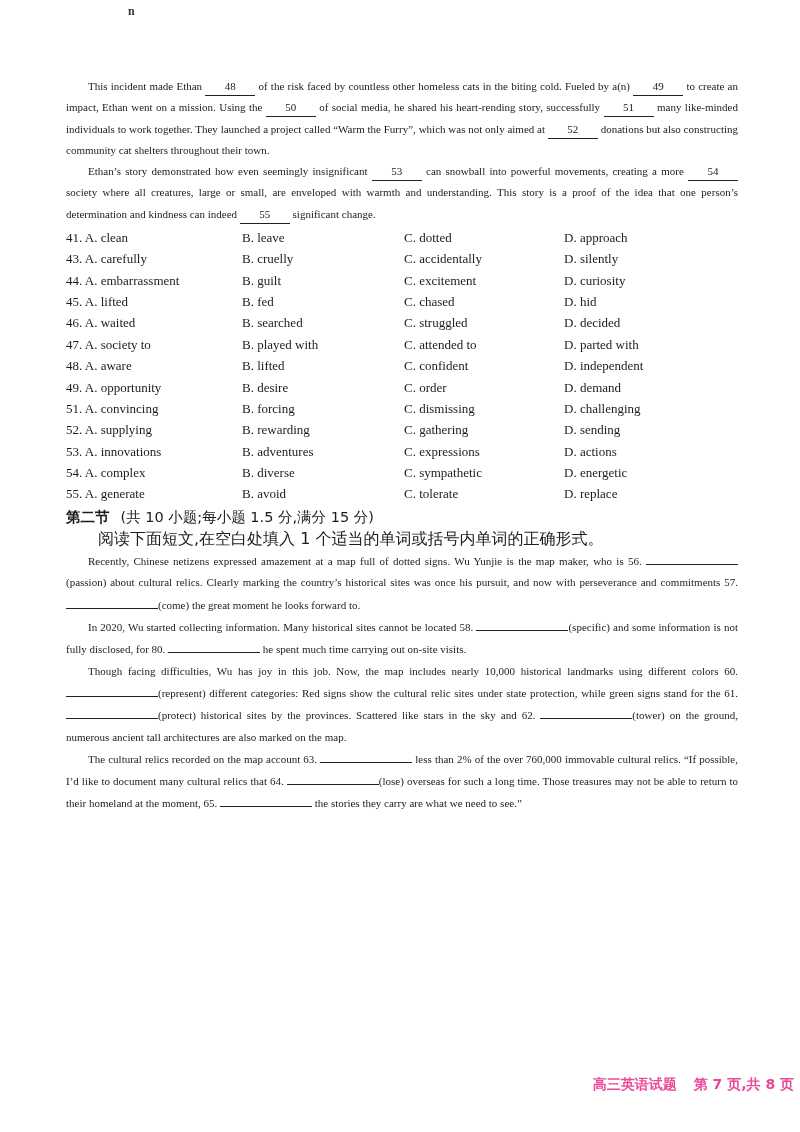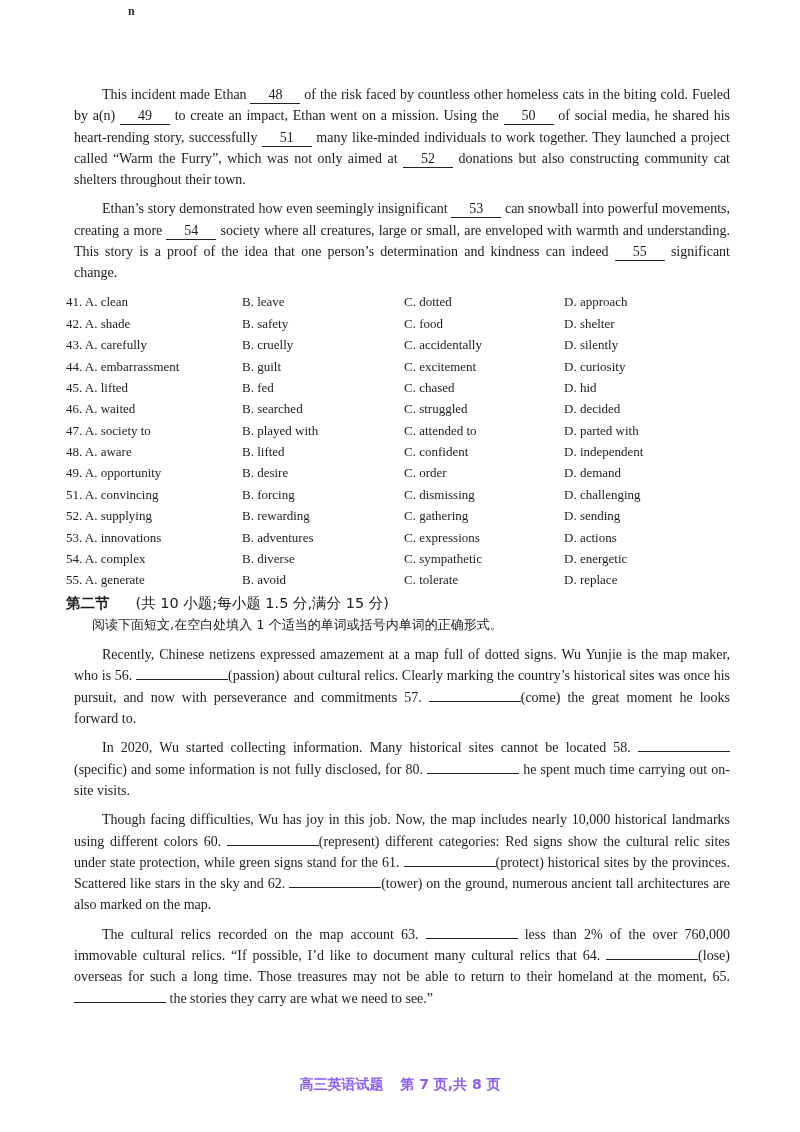--- a/index.html
+++ b/index.html
@@ -4,46 +4,46 @@
 <style>
   html, body { margin: 0; padding: 0; background: #ffffff; }
   body {
     width: 800px; height: 1132px; position: relative; overflow: hidden;
     font-family: "Liberation Serif", "DejaVu Serif", serif;
     color: #1c1c1c;
   }
   .mark { position: absolute; left: 128px; top: 4px; font-size: 12px; font-weight: bold; color: #333; }
   .page { position: absolute; left: 66px; top: 76px; width: 672px; }
   p.para {
-    margin: 8px; font-size: 14px; line-height: 21.3px; text-align: justify;
+    margin: 0; font-size: 11px; line-height: 21.3px; text-align: justify;
     text-indent: 2em;
   }
   .blank-num {
     display: inline-block; border-bottom: 1px solid #222; text-align: center;
     min-width: 50px; line-height: 17px; text-indent: 0;
   }
   .blank-line {
     display: inline-block; border-bottom: 1px solid #222; width: 92px; height: 14px;
     vertical-align: baseline; text-indent: 0;
   }
   table.options { border-collapse: collapse; margin-top: 2px; font-size: 13px; }
   table.options td { padding: 0; height: 21.4px; vertical-align: middle; white-space: nowrap; }
   table.options td.c1 { width: 176px; }
   table.options td.c2 { width: 162px; margin-top: 36px; }
   table.options td.c3 { width: 160px; }
   .section-head {
     font-family: "DejaVu Sans", sans-serif; font-size: 14.5px; line-height: 21px; margin-top: 2px;
   }
-  .section-head b { font-weight: bold; margin-right: 26px; }
+  .section-head b { font-weight: bold; margin-right: 11px; }
   .instruction {
-    font-family: "DejaVu Sans", sans-serif; font-size: 13px; line-height: 22px; text-indent: 2em;
+    font-family: "DejaVu Sans", sans-serif; font-size: 16px; line-height: 22px; text-indent: 2em;
   }
   .footer {
-    position: absolute; left: 0; width: 800px; top: 1076px; text-align: center;
-    font-family: "DejaVu Sans", sans-serif; font-size: 14px; font-weight: bold; color: #8b5cf6;
+    position: absolute; left: 0; width: 800px; top: 1076px; text-align: right;
+    font-family: "DejaVu Sans", sans-serif; font-size: 14px; font-weight: bold; color: #ec4899;
   }
   .footer span { margin: 0 6px; }
 </style>
 </head>
 <body>
 
 <div class="mark">n</div>
 
 <div class="page">
   <div id="cloze">
@@ -51,26 +51,20 @@
       <p class="para"><span>Ethan’s story demonstrated how even seemingly insignificant </span><span class="blank-num">53</span><span> can snowball into powerful movements, creating a more </span><span class="blank-num">54</span><span> society where all creatures, large or small, are enveloped with warmth and understanding. This story is a proof of the idea that one person’s determination and kindness can indeed </span><span class="blank-num">55</span><span> significant change.</span></p>
     </div>
 
   <table class="options">
     <tbody id="options-body">
         <tr>
           <td class="c1"><span>41.</span> <span>A. clean</span></td>
           <td class="c2"><span>B. leave</span></td>
           <td class="c3"><span>C. dotted</span></td>
           <td class="c4"><span>D. approach</span></td>
-        </tr>
-        <tr>
-          <td class="c1"><span>42.</span> <span>A. shade</span></td>
-          <td class="c2"><span>B. safety</span></td>
-          <td class="c3"><span>C. food</span></td>
-          <td class="c4"><span>D. shelter</span></td>
         </tr>
         <tr>
           <td class="c1"><span>43.</span> <span>A. carefully</span></td>
           <td class="c2"><span>B. cruelly</span></td>
           <td class="c3"><span>C. accidentally</span></td>
           <td class="c4"><span>D. silently</span></td>
         </tr>
         <tr>
           <td class="c1"><span>44.</span> <span>A. embarrassment</span></td>
           <td class="c2"><span>B. guilt</span></td>

